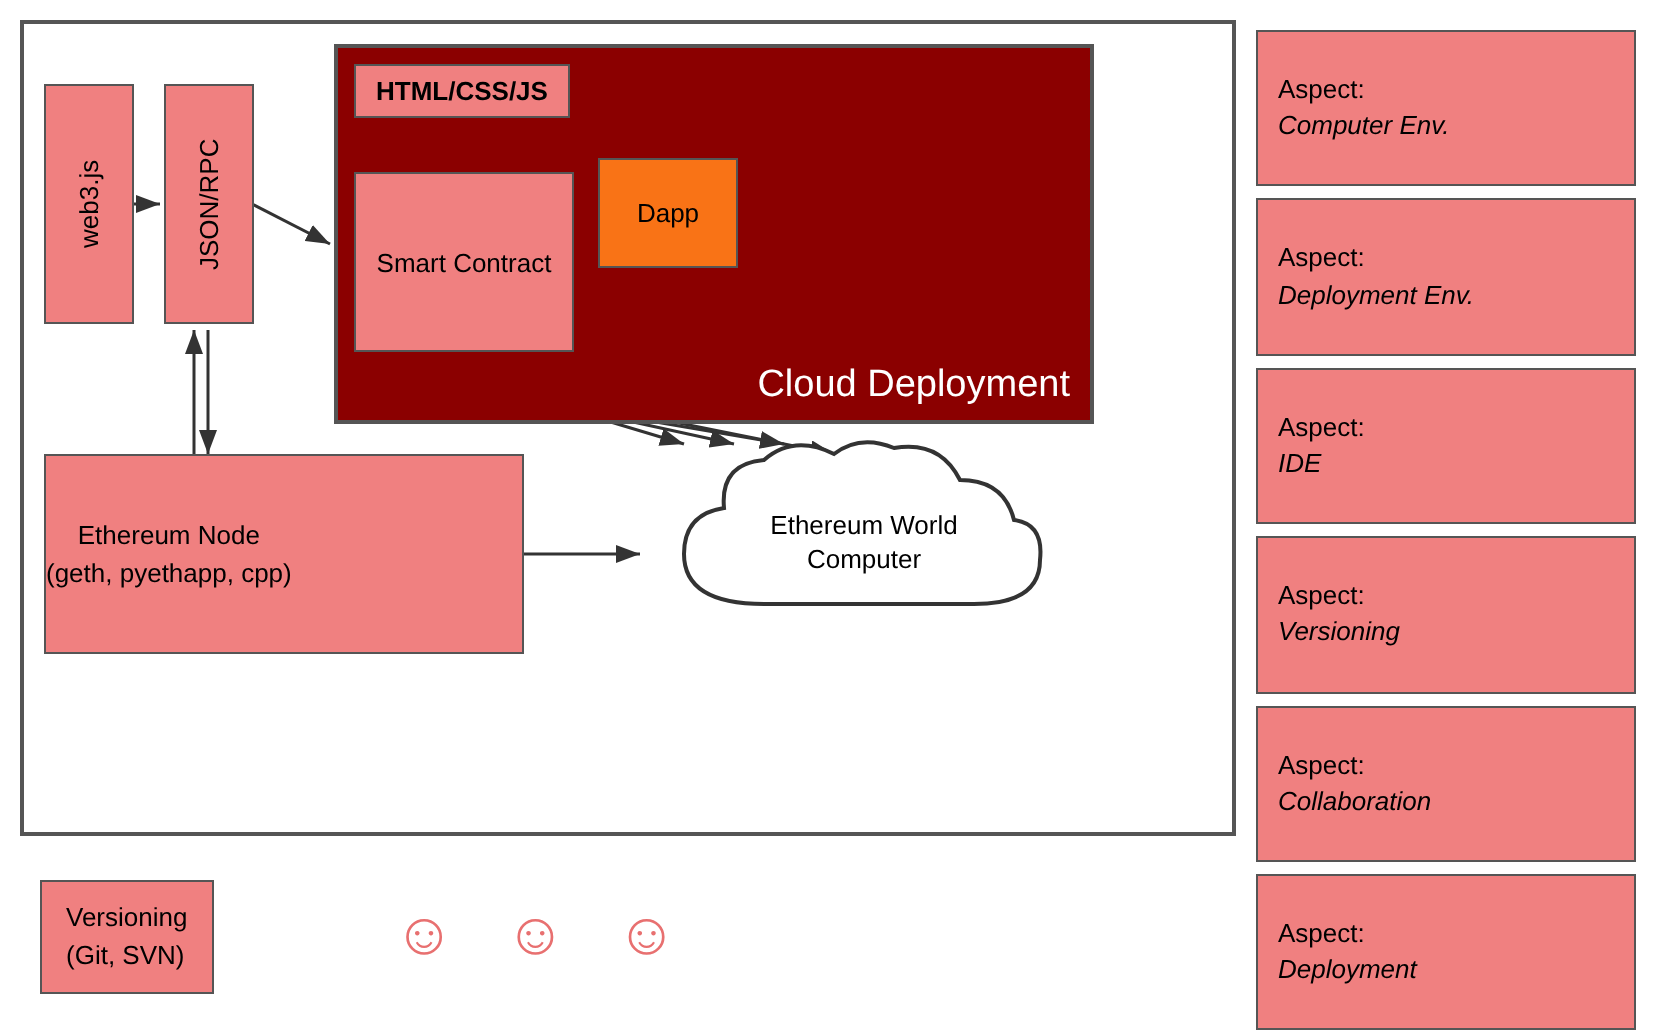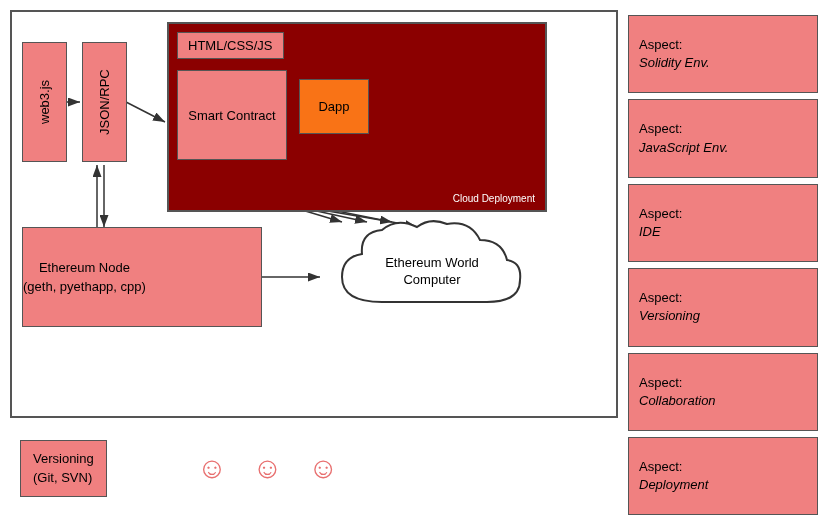--- a/index.html
+++ b/index.html
@@ -47,38 +47,39 @@
       background: #8B0000;
       border: 2px solid #555;
       padding: 8px;
     }
 
     .cloud-deploy-label {
       position: absolute;
       bottom: 6px;
       right: 10px;
       color: #fff;
-      font-size: 10px;
+      font-size: 19px;
     }
 
     
     .html-box {
       background: #f08080;
       border: 1.5px solid #555;
       padding: 5px 10px;
       display: inline-block;
       color: #000;
       font-size: 13px;
       margin-bottom: 4px;
+      font-weight: bold;
     }
 
     
     .smart-contract-box {
       position: absolute;
-      top: 46px;
+      top: 62px;
       left: 8px;
       width: 110px;
       height: 90px;
       background: #f08080;
       border: 1.5px solid #555;
       display: flex;
       align-items: center;
       justify-content: center;
       text-align: center;
       font-size: 13px;
@@ -307,25 +308,25 @@
         <span class="smiley">☺</span>
         <span class="smiley">☺</span>
       </div>
     </div>
 
   </div>
 
   <div class="sidebar">
     <div class="aspect-box">
       <span class="aspect-label">Aspect:</span><br>
-      <em>Solidity Env.</em>
-    </div>
-    <div class="aspect-box">
-      <span class="aspect-label">Aspect:</span><br>
-      <em>JavaScript Env.</em>
+      <em>Computer Env.</em>
+    </div>
+    <div class="aspect-box">
+      <span class="aspect-label">Aspect:</span><br>
+      <em>Deployment Env.</em>
     </div>
     <div class="aspect-box">
       <span class="aspect-label">Aspect:</span><br>
       <em>IDE</em>
     </div>
     <div class="aspect-box">
       <span class="aspect-label">Aspect:</span><br>
       <em>Versioning</em>
     </div>
     <div class="aspect-box">

